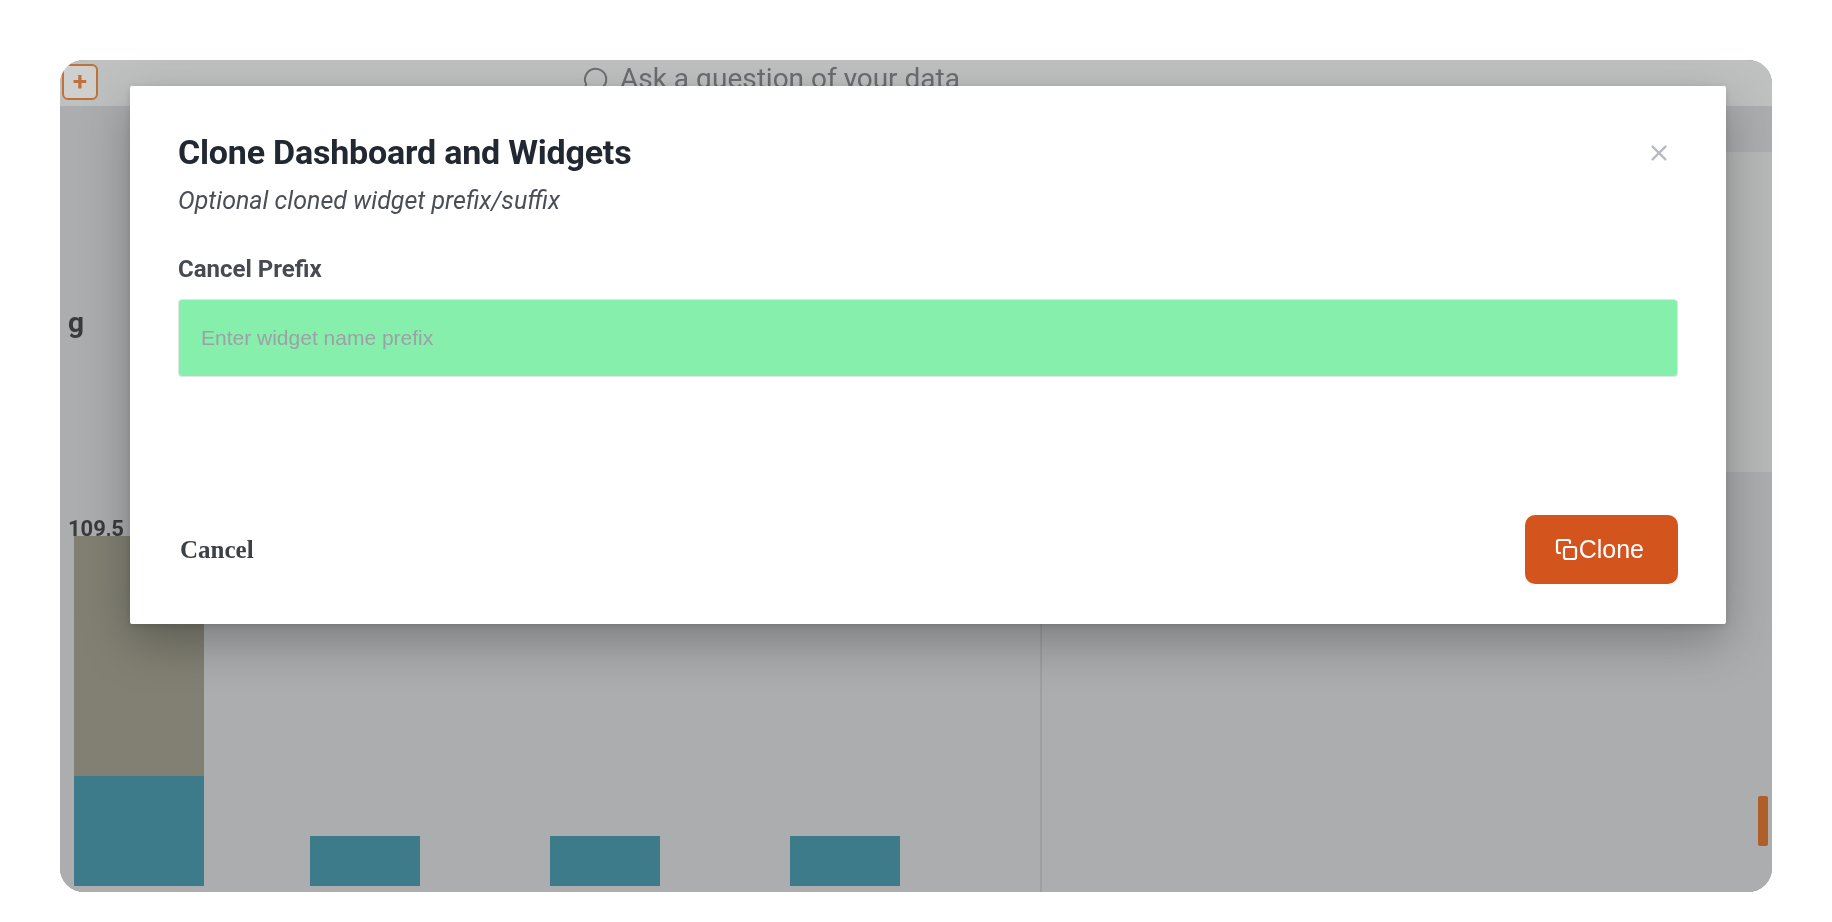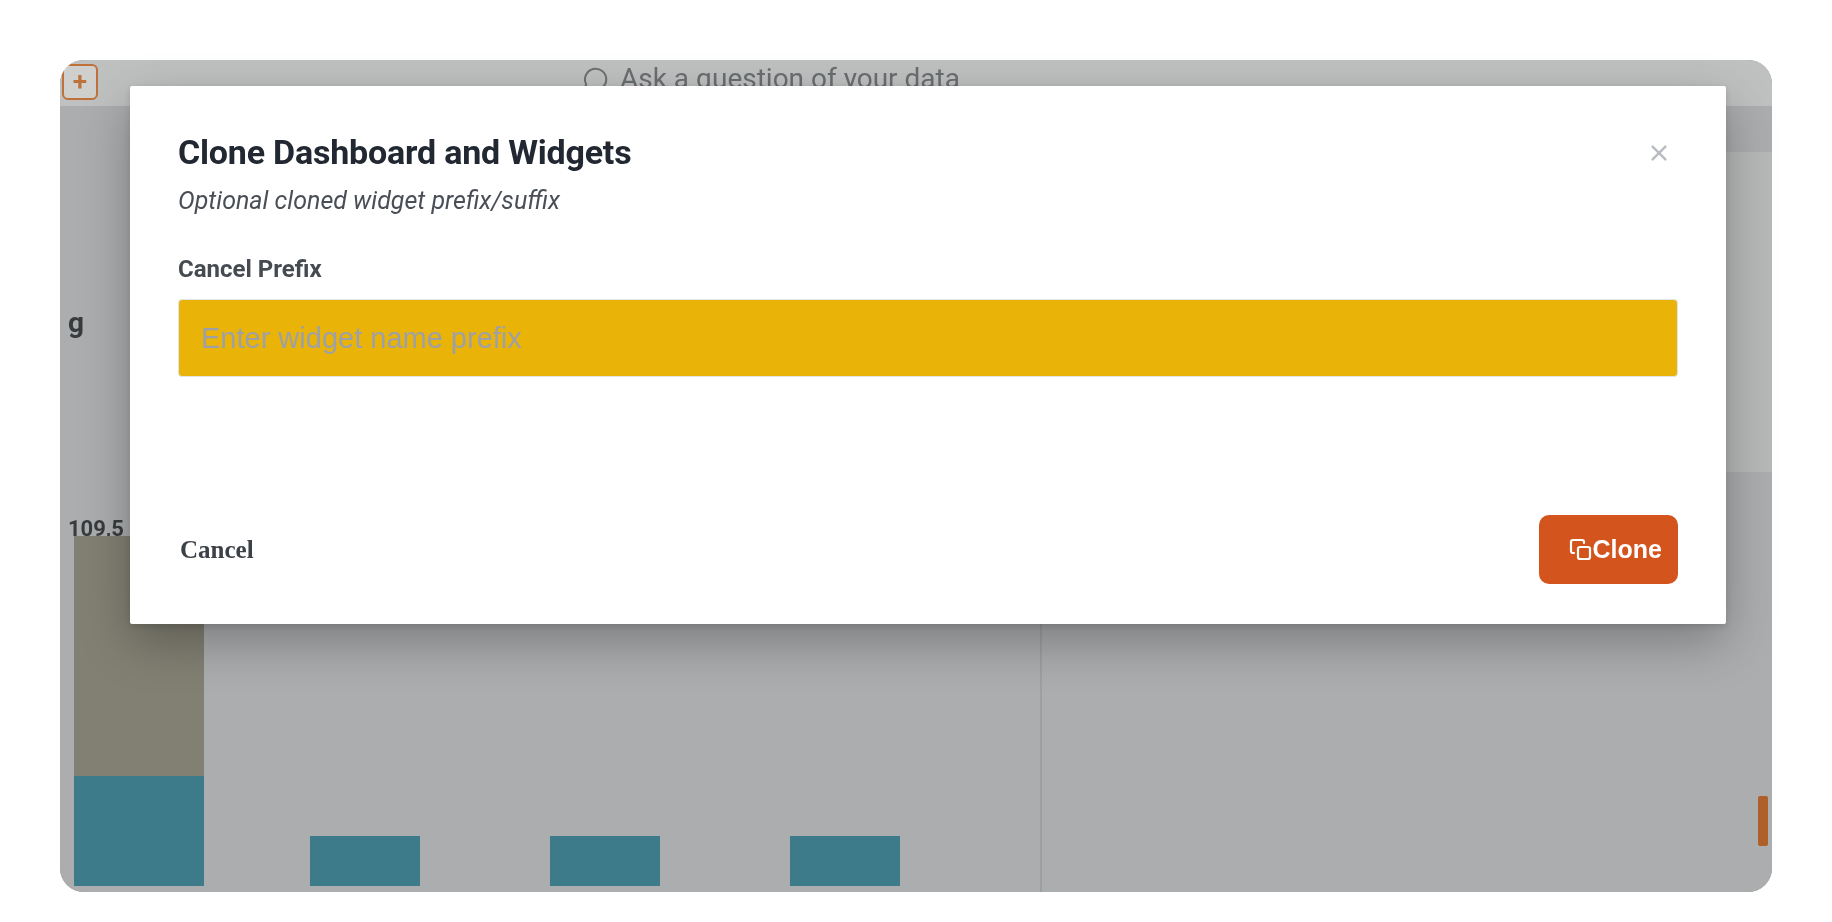--- a/index.html
+++ b/index.html
@@ -219,23 +219,23 @@
       color: #464b52;
       margin-bottom: 16px;
       display: block;
     }
     .form-input {
       width: 100%;
       height: 78px;
       border: 1px solid #e2e4e7;
       border-radius: 4px;
       padding: 0 22px;
-      font-size: 29px;
+      font-size: 21px;
       color: #333;
-      background: #eab308;
+      background: #86efac;
       outline: none;
     }
     .form-input::placeholder { color: #9da1a7; }
 
     .modal-footer {
       margin-top: auto;
       display: flex;
       align-items: center;
       justify-content: space-between;
       padding-top: 40px;
@@ -249,24 +249,24 @@
       cursor: pointer;
       padding: 12px 2px;
       font-family: Liberation Serif, serif;
     }
     .btn-primary {
       display: inline-flex;
       align-items: center;
       background: #d4541d;
       color: #fff;
       font-size: 25px;
-      font-weight: 700;
+      font-weight: 400;
       border: none;
       border-radius: 10px;
-      padding: 20px 16px 20px 30px;
+      padding: 20px 34px 20px 30px;
       cursor: pointer;
     }
     .icon-copy {
       width: 24px;
       height: 24px;
       flex: 0 0 24px;
     }
   </style>
 </head>
 <body>

